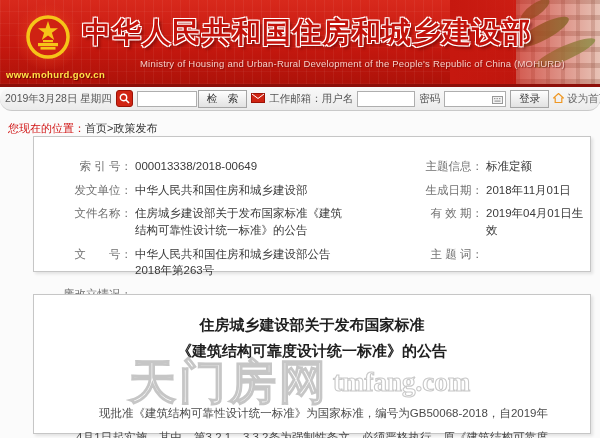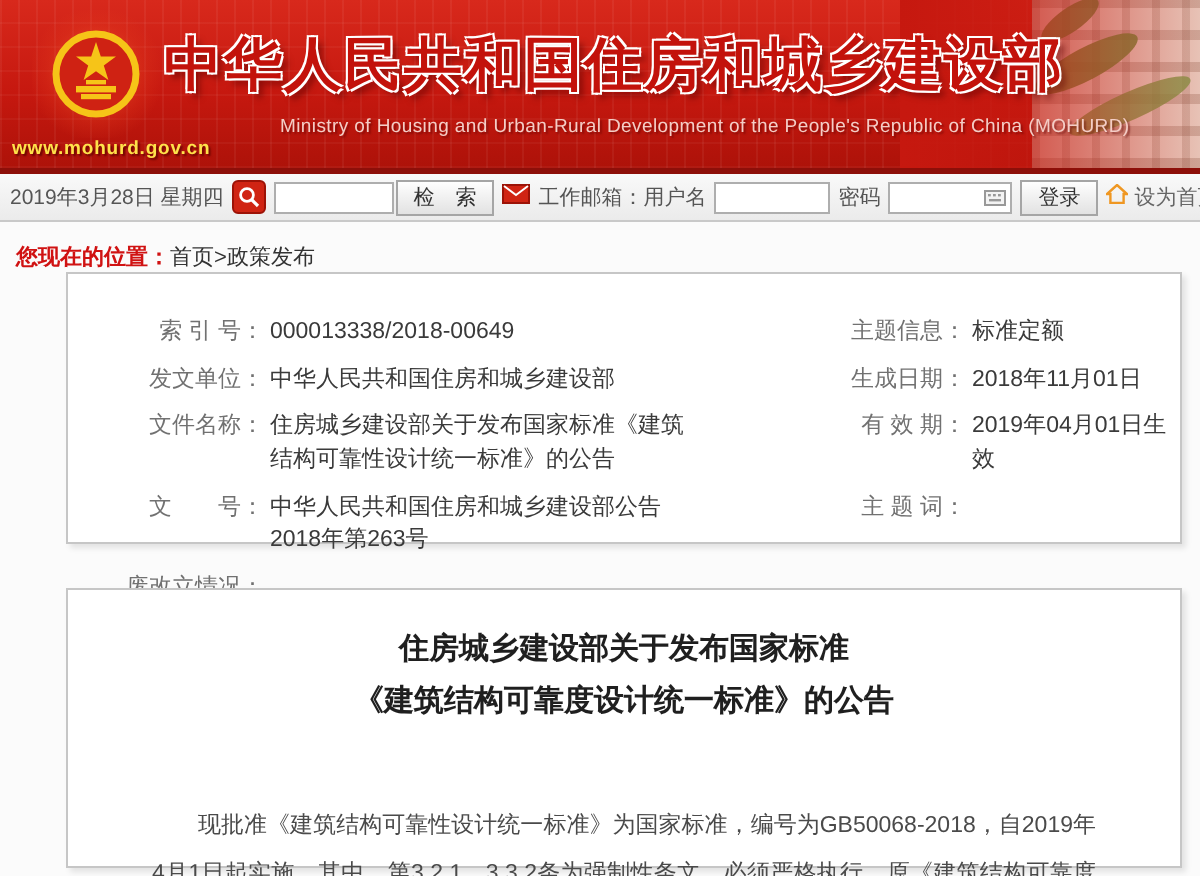--- a/index.html
+++ b/index.html
@@ -31,37 +31,37 @@
   .hdr-title { position:absolute; left:82px; top:13px; font-size:29px; font-weight:bold;
     letter-spacing:1px; color:#c3120b; white-space:nowrap;
     text-shadow:-1px -1px 0 #fff, 1px -1px 0 #fff, -1px 1px 0 #fff, 1px 1px 0 #fff, 3px 3px 3px rgba(90,0,0,0.55); }
   .hdr-sub { position:absolute; left:140px; top:58px; font-size:9.5px; color:#f4cdc6;
     letter-spacing:0.2px; white-space:nowrap; text-shadow:1px 1px 1px rgba(90,0,0,0.5); }
   .hdr-line { height:3px; background:#8d0f09; }
 
   
   .toolbar { height:24px; background:linear-gradient(#f9f9f9,#ebebeb);
     border-bottom:1px solid #c9c9c9; display:flex; align-items:center;
-    font-size:10.5px; color:#555; padding:0 5px; gap:4px; white-space:nowrap; }
+    font-size:10.5px; color:#555; padding:0 5px; gap:4px; white-space:nowrap;border-radius:12px; }
   .tb-date { letter-spacing:0; flex-shrink:0; }
   .ico-btn { width:17px; height:17px; background:#d02413; border-radius:3px; border:1px solid #9c1206;
     display:flex; align-items:center; justify-content:center; flex-shrink:0; }
   .tb-input { height:16px; border:1px solid #aeaeae; background:#fff; font-size:10px; padding:0 3px; }
   .inp-search { width:110px; min-width:60px; flex-shrink:1; }
   .tb-btn { height:18px; padding:0 8px; font-size:10.5px; color:#333;
     background:linear-gradient(#fefefe,#e2e2e2); border:1px solid #a5a5a5; cursor:pointer; flex-shrink:0; }
   .btn-search { margin-left:-3px; }
   .inp-user { width:58px; } .pwd-wrap { position:relative; display:flex; }
   .inp-pwd { width:62px; padding-right:15px; }
   .kbd-ico { position:absolute; right:3px; top:3px; }
   .tb-right { margin-left:auto; display:flex; align-items:center; gap:3px; flex-shrink:0; color:#666; }
 
   
   .crumb { padding:10px 0 0 8px; font-size:11px; color:#333; }
-  .crumb-prefix { color:#d01212; font-weight:bold; }
+  .crumb-prefix { color:#d01212; font-weight:normal; }
   .crumb a { color:#333; text-decoration:none; }
 
   
   .card { position:absolute; left:33px; width:558px; background:#fff;
     border:1px solid #c6c6c6; box-shadow:2px 2px 3px rgba(0,0,0,0.10); }
   .card1 { top:136px; height:136px; }
   .card2 { top:294px; height:140px; }
 
   .info-grid { display:flex; padding:21px 0 0 18px; font-size:11.5px;gap:41px; }
   .col-l { width:324px; } .col-r { flex:1; }
@@ -202,14 +202,18 @@
       </div>
     </div>
   </div>
 </div>
 
 <div class="card card2">
   <div class="art-title">
     <div>住房城乡建设部关于发布国家标准</div>
     <div>《建筑结构可靠度设计统一标准》的公告</div>
   </div>
+  <div class="watermark">
+    <span class="wm-cn">天门房网</span>
+    <span class="wm-en">tmfang.com</span>
+  </div>
   <div class="art-body">现批准《建筑结构可靠性设计统一标准》为国家标准，编号为GB50068-2018，自2019年4月1日起实施。其中，第3.2.1、3.3.2条为强制性条文，必须严格执行。原《建筑结构可靠度设计统一标准》（GB50068-2001）同时废止。</div>
 </div>
 
 </body></html>

